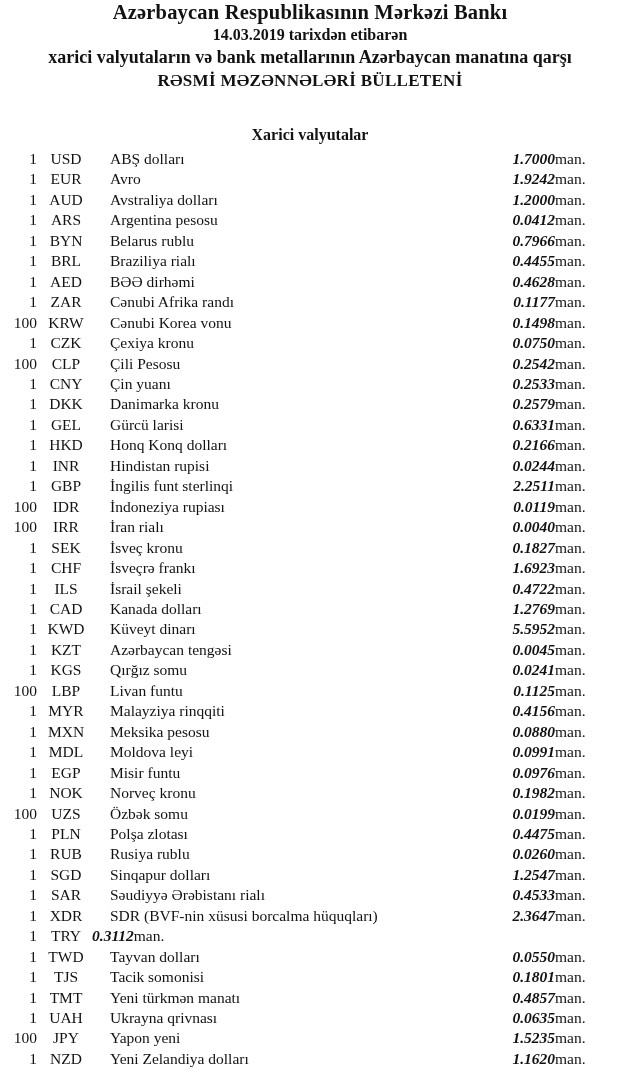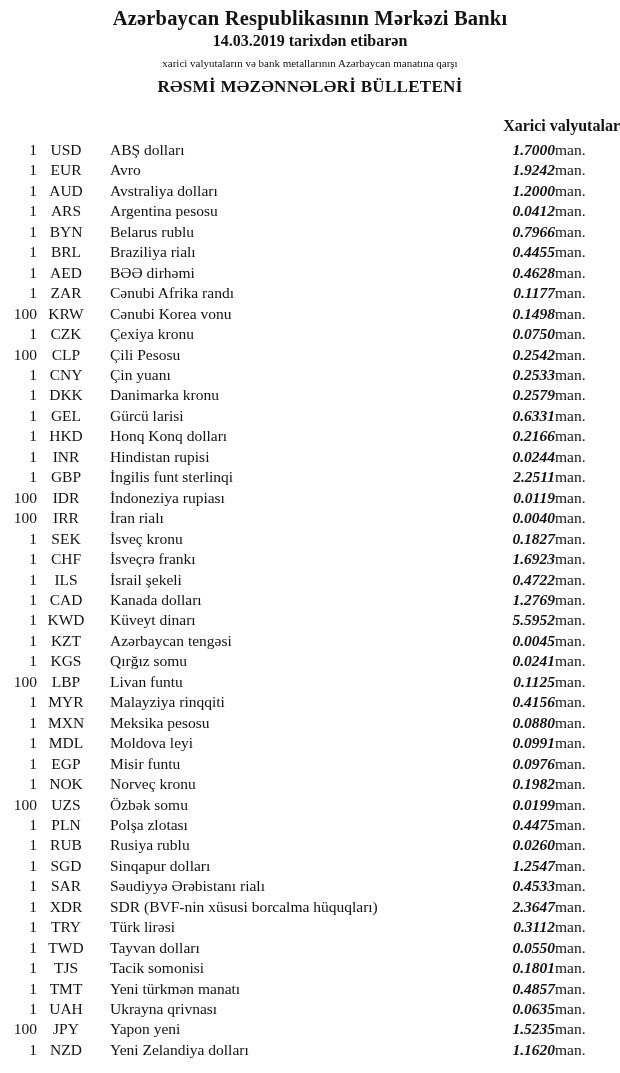--- a/index.html
+++ b/index.html
@@ -15,45 +15,44 @@
     color: #121212;
   }
   .page {
     width: 620px;
     height: 1073px;
     box-sizing: border-box;
   }
   header { text-align: center; }
   .title {
     margin: 0;
-    padding-top: 6px;
     font-size: 20.5px;
     font-weight: 700;
     line-height: 24px;
     letter-spacing: 0.2px;
   }
   .date-line {
     font-size: 16px;
     font-weight: 700;
     line-height: 22px;
   }
   .subtitle {
-    font-size: 11px;
-    font-weight: 400;
+    font-size: 18px;
+    font-weight: 700;
     line-height: 22px;
   }
   .bulletin-line {
     font-size: 17px;
     font-weight: 700;
     line-height: 26px;
     letter-spacing: 0.3px;
   }
   .section-title {
-    margin-top: 17px;
-    text-align: right;
+    margin-top: 32px;
+    text-align: center;
     font-size: 16px;
     font-weight: 700;
     line-height: 18px;
   }
   .rates-table {
     margin-top: 5px;
   }
   .row {
     display: flex;
     align-items: baseline;
@@ -403,21 +402,20 @@
     <span class="qty">1</span>
     <span class="code">XDR</span>
     <span class="name">SDR (BVF-nin xüsusi borcalma hüquqları)</span>
     <span class="rate">2.3647</span>
     <span class="unit">man.</span>
   </div>
 
   <div class="row">
     <span class="qty">1</span>
     <span class="code">TRY</span>
-    <span class="name">Türk lirəsi</span>
     <span class="rate">0.3112</span>
     <span class="unit">man.</span>
   </div>
 
   <div class="row">
     <span class="qty">1</span>
     <span class="code">TWD</span>
     <span class="name">Tayvan dolları</span>
     <span class="rate">0.0550</span>
     <span class="unit">man.</span>

